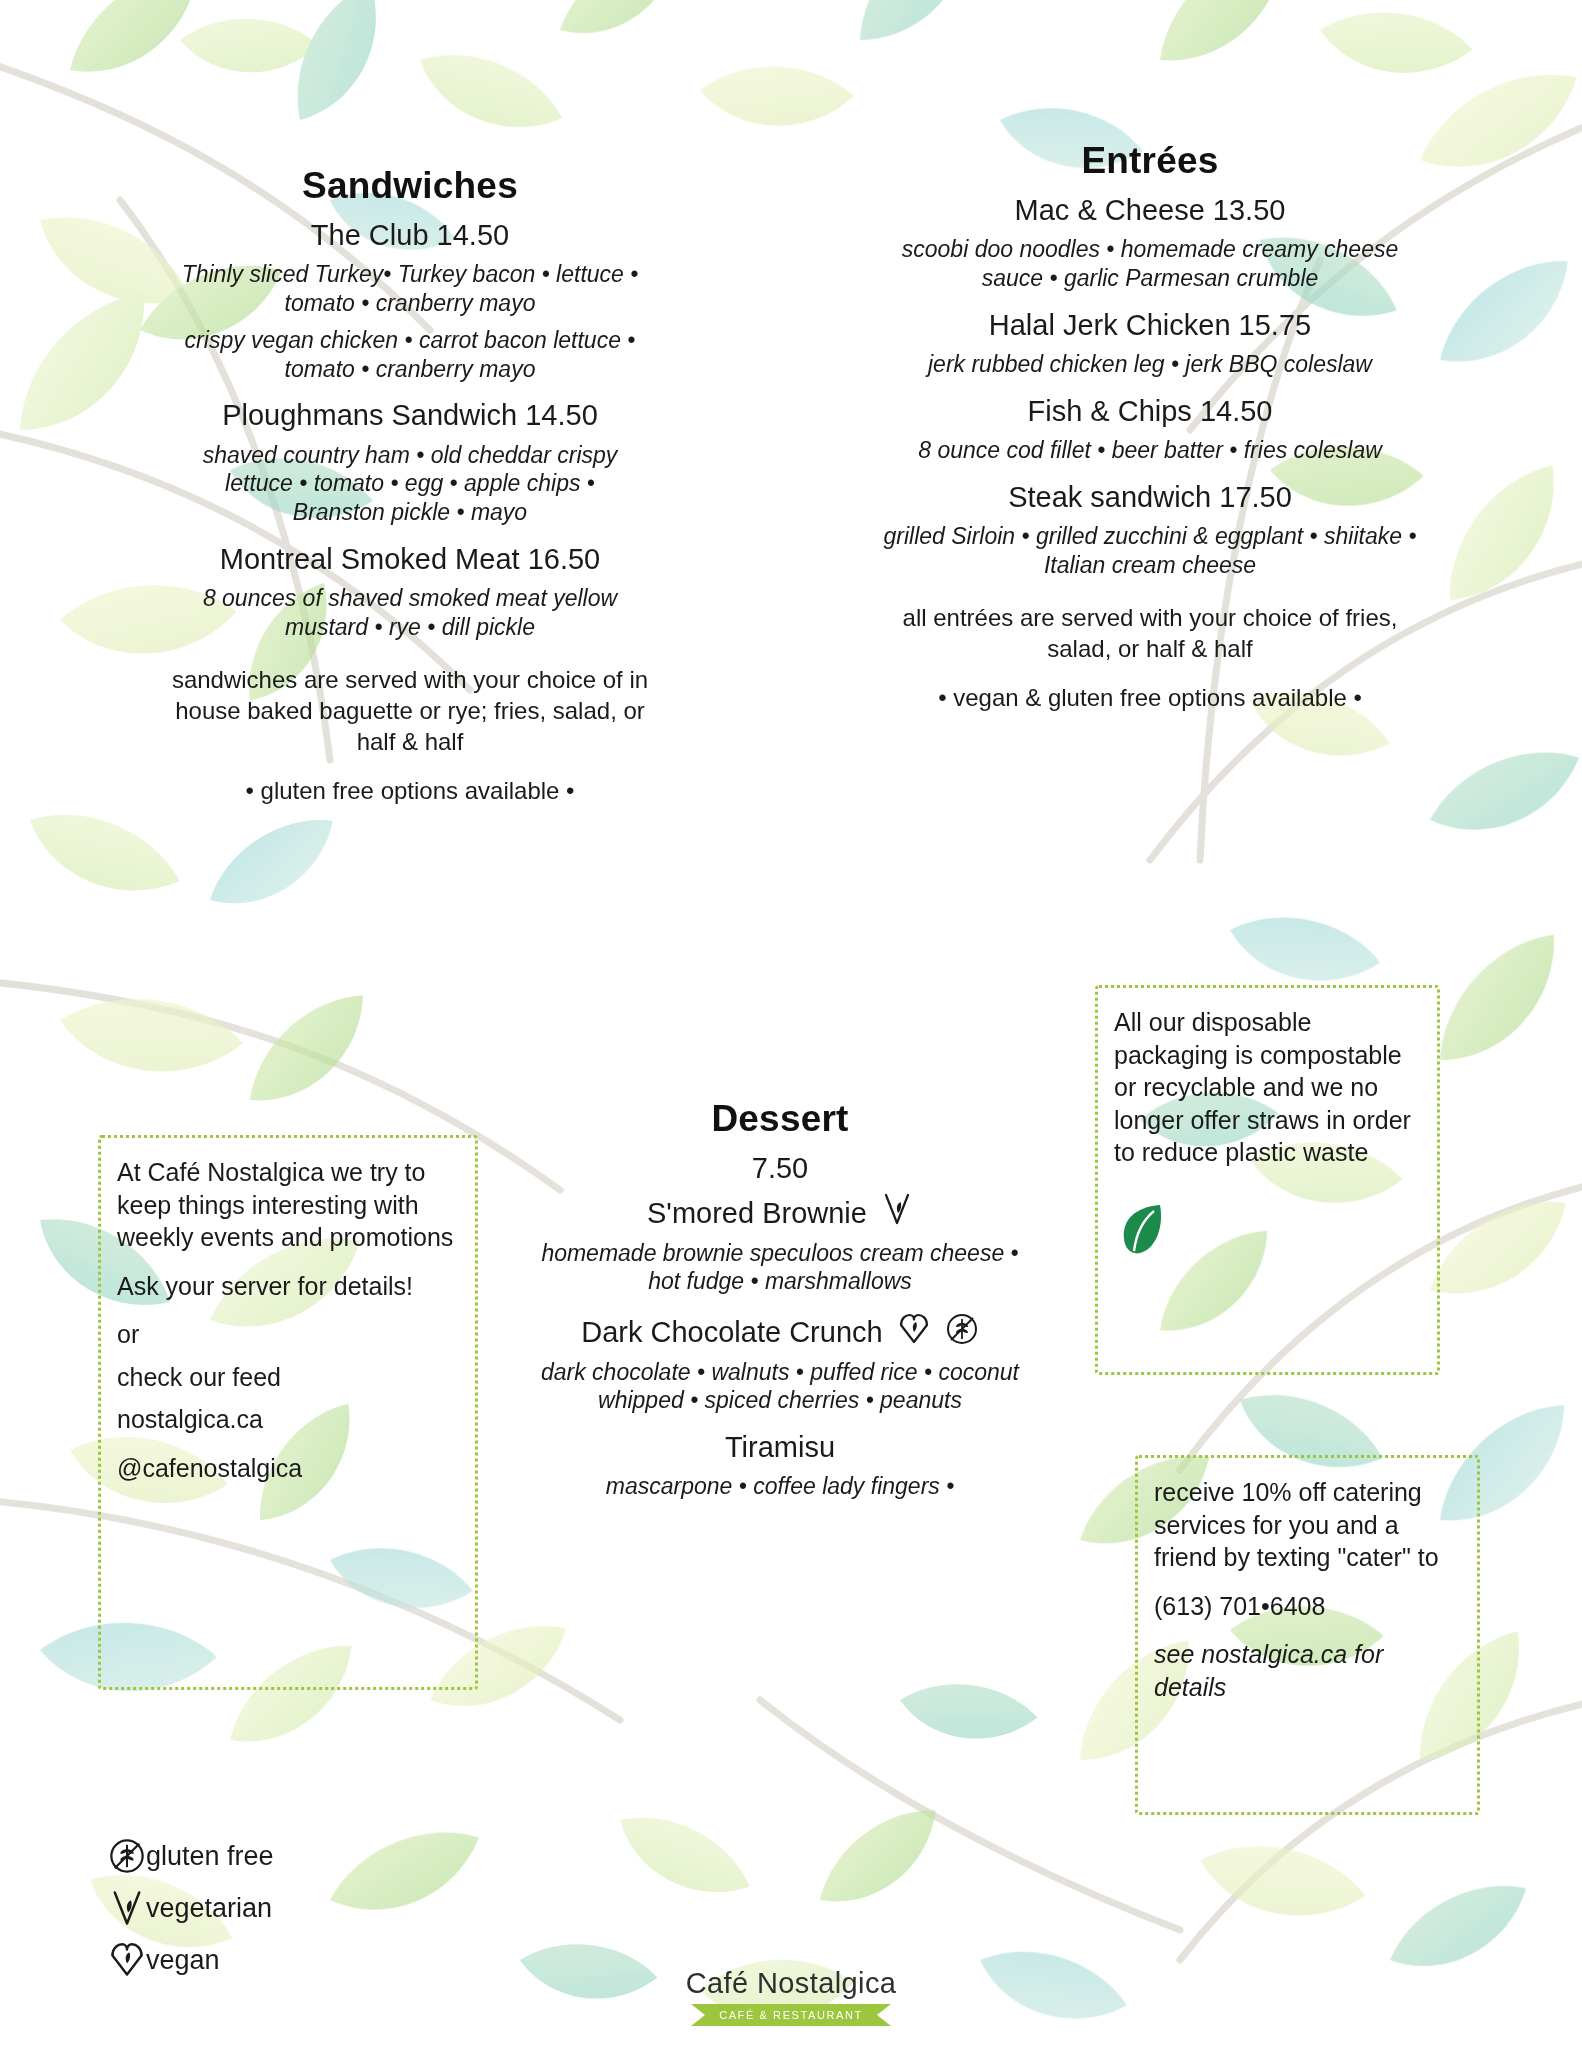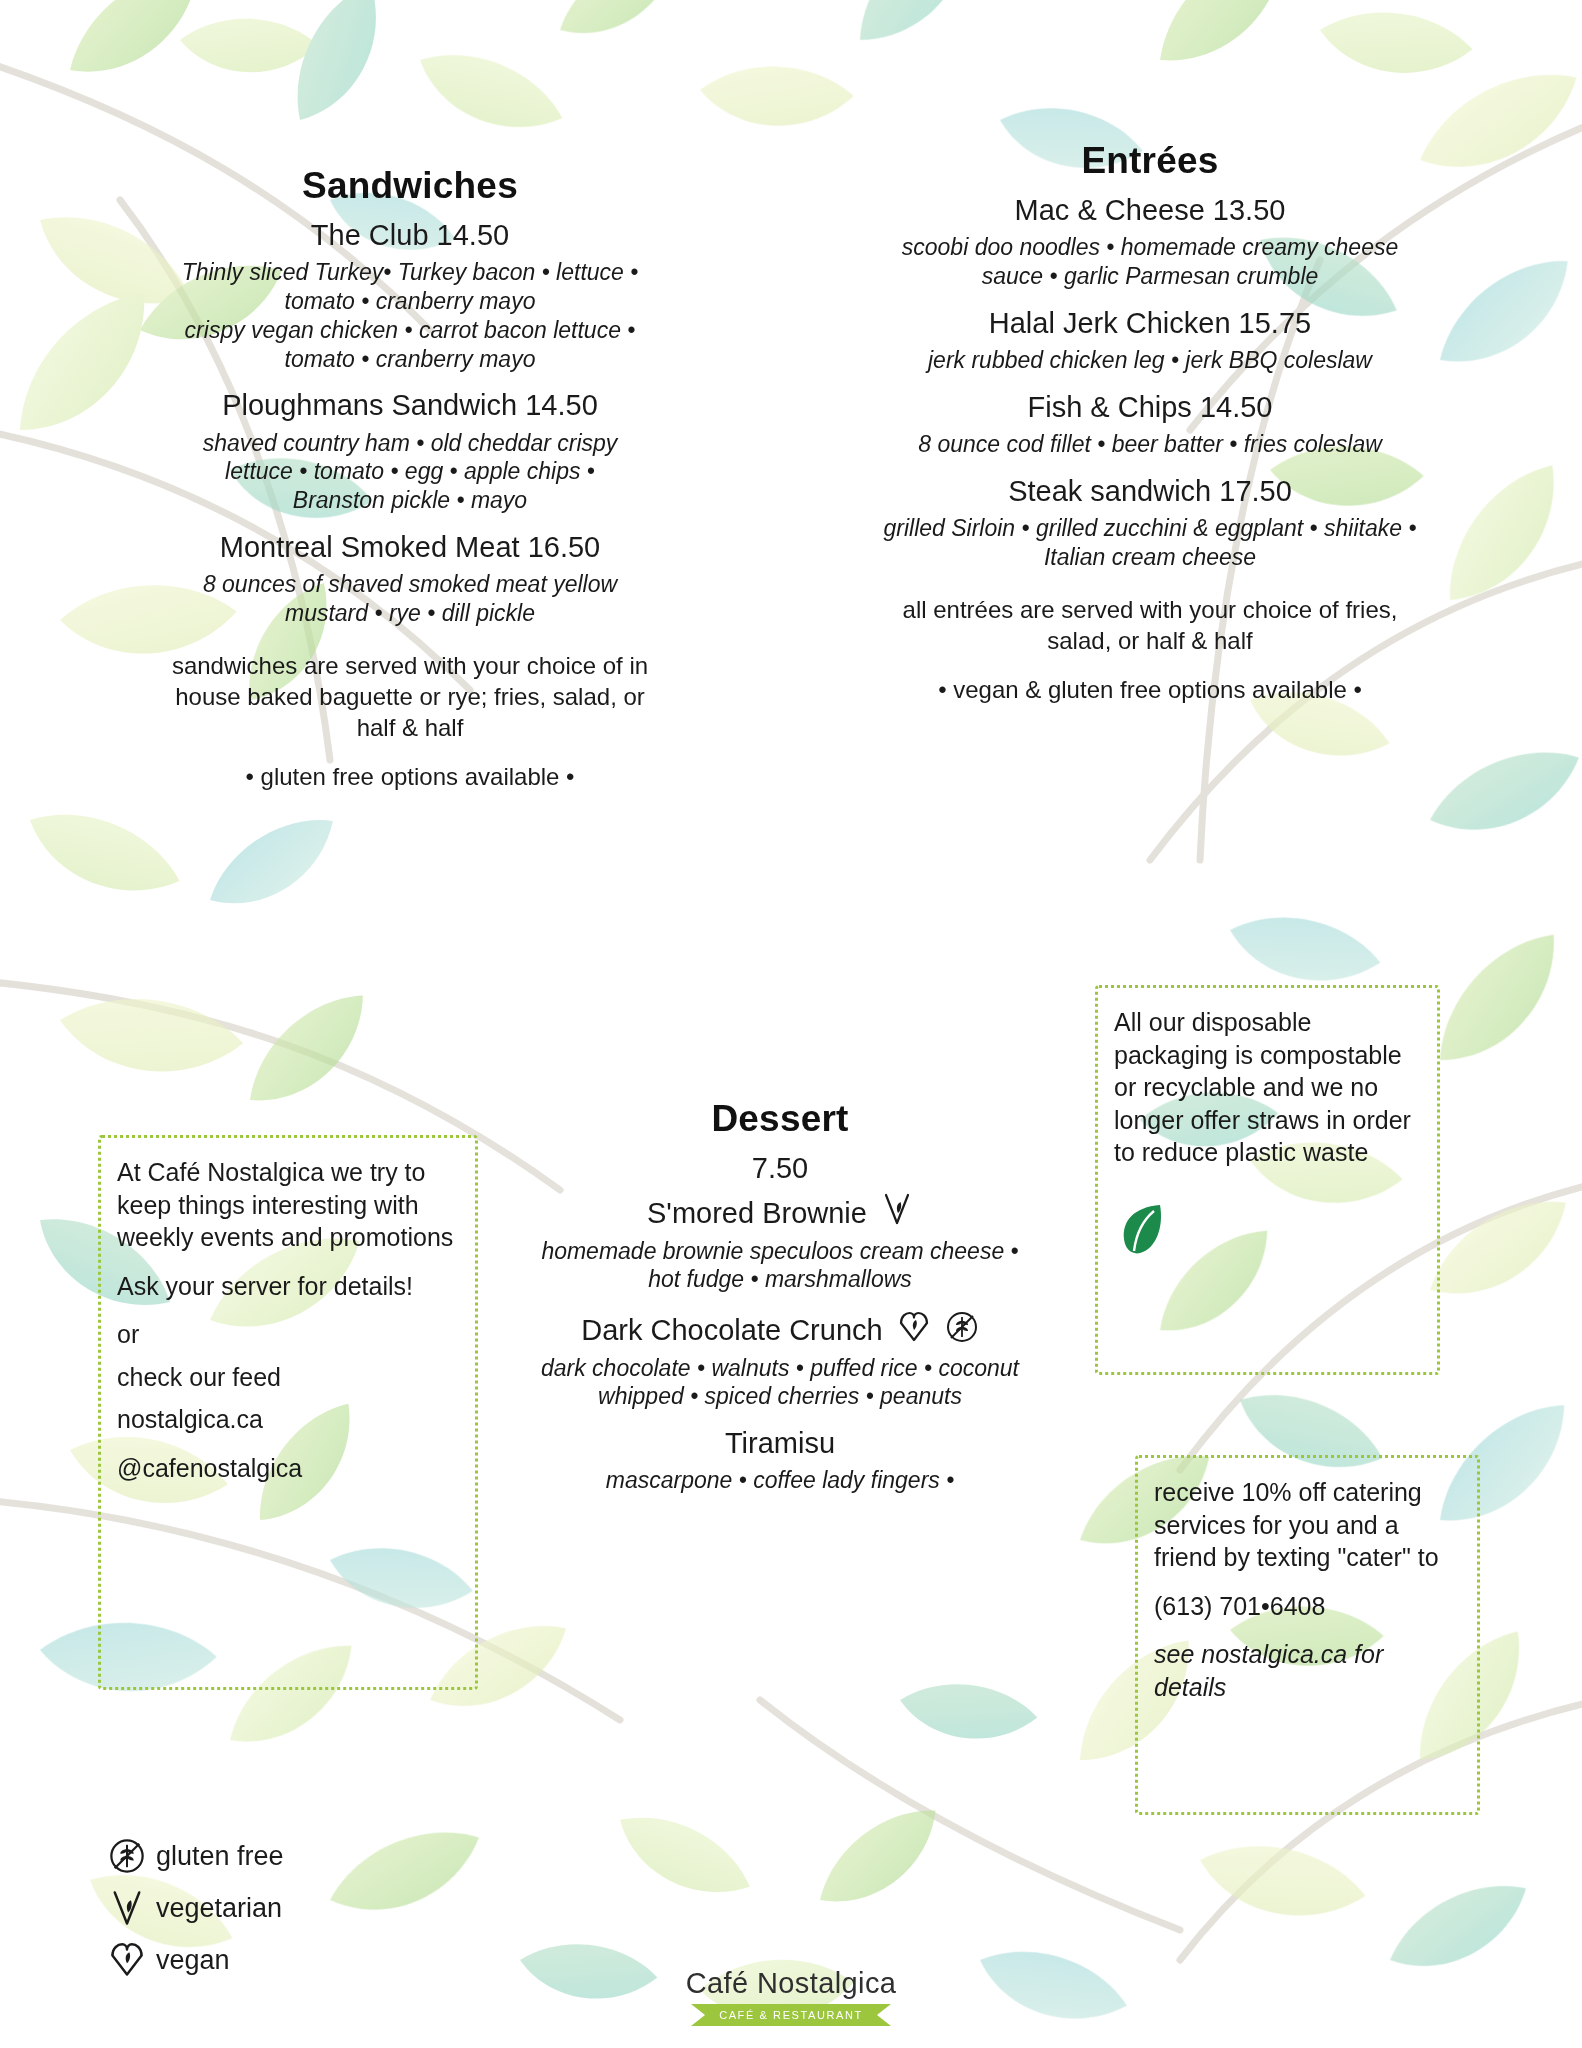--- a/index.html
+++ b/index.html
@@ -51,21 +51,21 @@
     color: #1a1a1a;
     line-height: 1.15;
   }
   .item-name.first { margin-top: 0; }
 
   .item-desc {
     font-size: 23px;
     font-style: italic;
     text-align: center;
     line-height: 1.25;
-    margin: 0 auto;
+    margin: 8px auto;
     color: #1a1a1a;
     max-width: 470px;
   }
 
   .note {
     font-size: 24px;
     text-align: center;
     line-height: 1.3;
     margin: 22px auto 0 auto;
     color: #1a1a1a;
@@ -93,21 +93,20 @@
   #legend {
     position: absolute;
     left: 108px;
     top: 1830px;
     font-size: 27px;
     line-height: 1.0;
   }
   .legend-row {
     display: flex;
     align-items: center;
-    gap: 10px;
     height: 52px;
   }
   .legend-label { font-size: 27px; }
 
   
   #footer-logo {
     position: absolute;
     left: 0;
     right: 0;
     bottom: 22px;

